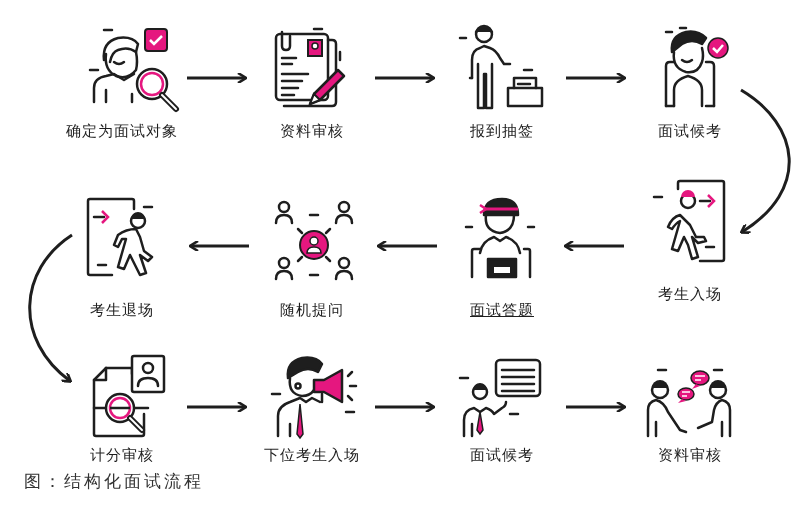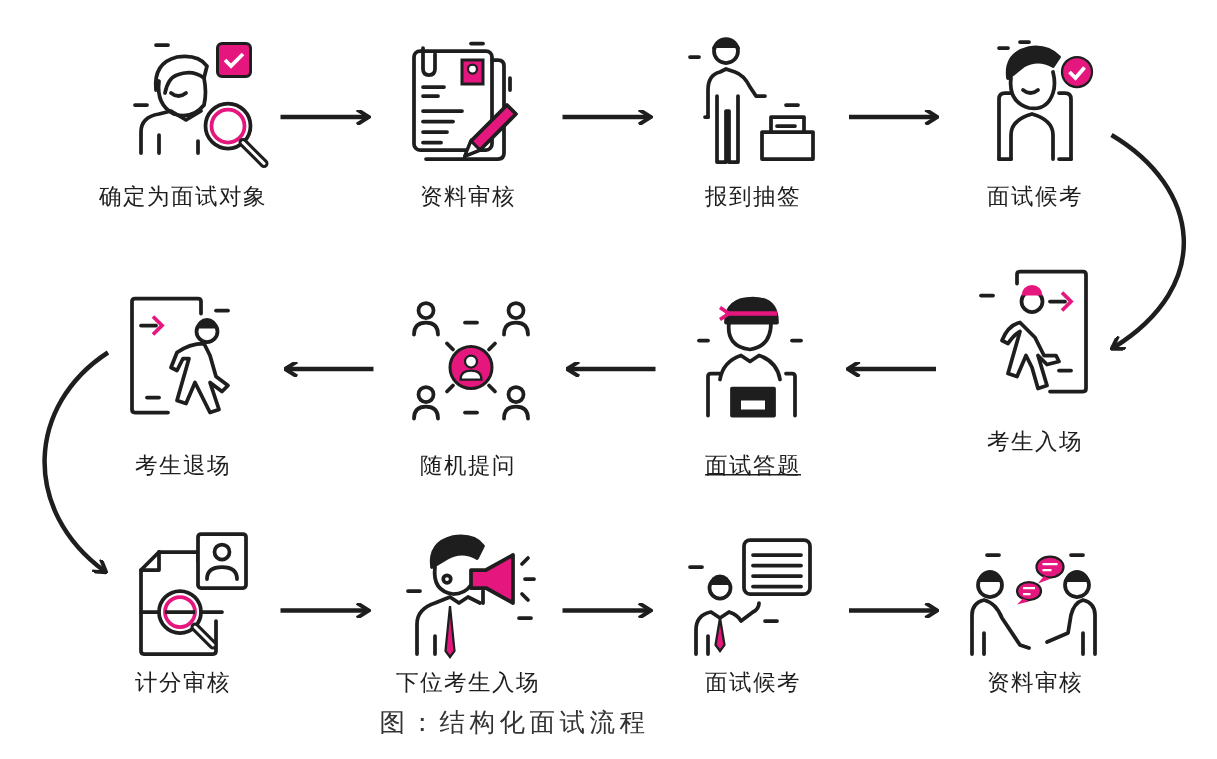--- a/index.html
+++ b/index.html
@@ -1,21 +1,21 @@
 <!DOCTYPE html>
 <html><head>
 <meta charset="utf-8">
 <style>
   html, body { margin:0; padding:0; background:#ffffff; }
   body { width:811px; height:506px; position:relative; overflow:hidden; font-family:"DejaVu Sans", sans-serif; color:#1e1e1e; }
   .step { position:absolute; width:140px; }
   .step svg.icon { position:absolute; left:0; top:0; }
   .step .label { position:absolute; left:0; width:140px; text-align:center; font-size:15px; letter-spacing:1px; color:#1e1e1e; }
   svg.arrows { position:absolute; left:0; top:0; }
-  .caption { position:absolute; top:470px; left:0; width:686px; text-align:center; font-family:"DejaVu Serif", serif; font-size:17px; letter-spacing:3px; color:#333; }
+  .caption { position:absolute; top:470px; left:0; width:686px; font-family:"DejaVu Serif", serif; font-size:17px; letter-spacing:3px; color:#333;padding-left:24px; }
 </style>
 </head>
 <body>
 
 <svg class="arrows" width="811" height="506">
   <defs>
     <marker id="ah" markerWidth="10" markerHeight="10" refX="8" refY="5" orient="auto" markerUnits="userSpaceOnUse">
       <path d="M1,0 L9,5 L1,10" fill="none" stroke="#1e1e1e" stroke-width="2.6"></path>
     </marker>
   </defs>

